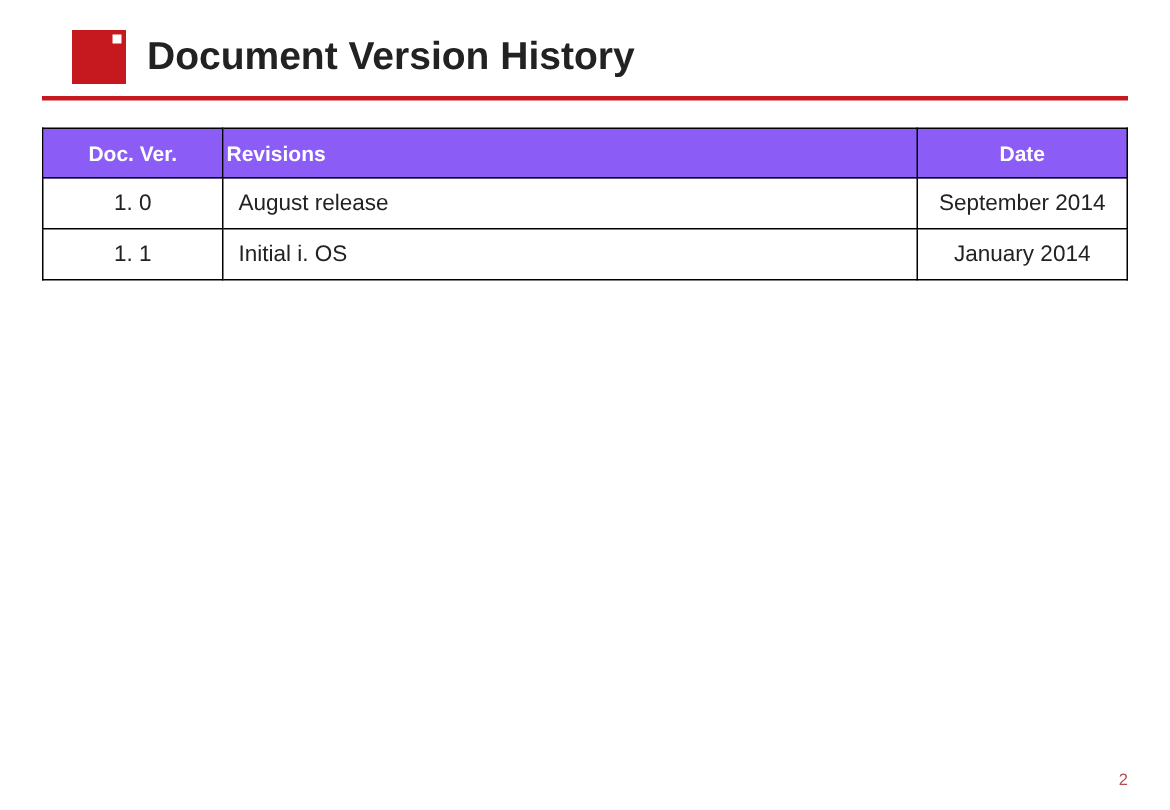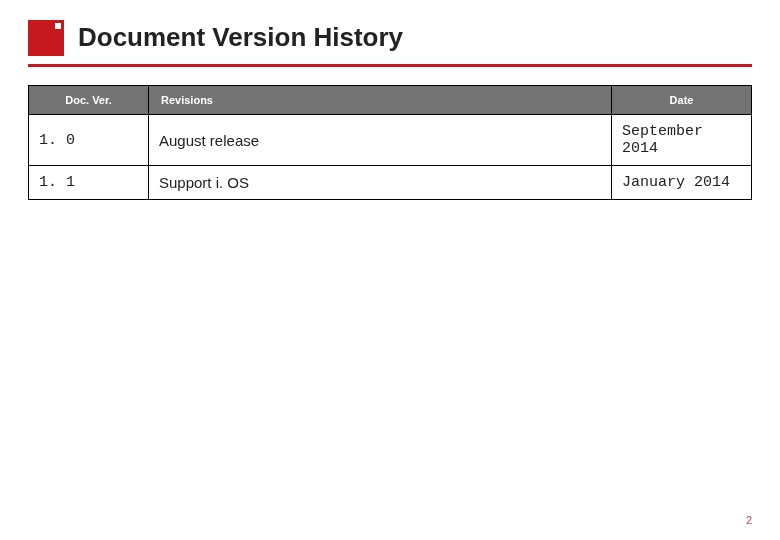--- a/index.html
+++ b/index.html
@@ -1,19 +1,19 @@
 <!DOCTYPE html>
 <html><head>
   <meta charset="utf-8">
   <style>
     * { box-sizing: border-box; margin: 0; padding: 0; }
     html, body { width: 780px; height: 540px; background: #fff; font-family: Verdana, Arial, sans-serif; }
     .slide { width: 780px; height: 540px; position: relative; padding: 18px 28px 0 28px; }
 
-    .header { display: flex; align-items: flex-start; justify-content: space-between; }
+    .header { display: flex; align-items: flex-start; justify-content: space-between; margin-left: 20px; }
     .title-wrap { display: flex; align-items: center; gap: 14px; }
     .title-box {
       width: 36px; height: 36px;
       background: #c6191f;
       position: relative;
       margin-top: 2px;
     }
     .title-box::after {
       content: "";
       position: absolute;
@@ -26,36 +26,36 @@
     .brand { text-align: right; padding-top: 2px; }
     .brand-name { color: #c6191f; font-size: 26px; font-weight: 900; letter-spacing: 1px; font-family: Arial, sans-serif; }
     .brand-tag { color: #c6191f; font-size: 11px; margin-top: -2px; font-family: Arial, sans-serif; }
 
     .divider { border: none; border-top: 3px solid #c6191f; margin: 8px 0 18px 0; }
 
     table.version { width: 100%; border-collapse: collapse; table-layout: fixed; }
     table.version col.c1 { width: 120px; }
     table.version col.c3 { width: 140px; }
     table.version th {
-      background: #737373;
+      background: #8b5cf6;
       color: #fff;
       font-weight: 700;
-      font-size: 11px;
-      padding: 8px 12px;
+      font-size: 14px;
+      padding: 8px 2px;
       border: 1px solid #000;
       text-align: left;
     }
     table.version th.center { text-align: center; }
     table.version td {
       border: 1px solid #000;
       padding: 8px 10px;
       font-size: 15px;
       color: #222;
     }
-    table.version td.center { text-align: left; font-family: Liberation Mono, monospace; }
+    table.version td.center { text-align: center; }
 
     .page-num { position: absolute; right: 28px; bottom: 14px; font-size: 11px; color: #b84b4f; }
   </style>
 </head>
 <body>
 
 <div class="slide">
 
   <div class="header">
     <div class="title-wrap">
@@ -80,20 +80,20 @@
       </tr>
     </thead>
     <tbody>
       <tr>
         <td class="center">1. 0</td>
         <td>August release</td>
         <td class="center">September 2014</td>
       </tr>
       <tr>
         <td class="center">1. 1</td>
-        <td>Support i. OS</td>
+        <td>Initial i. OS</td>
         <td class="center">January 2014</td>
       </tr>
     </tbody>
   </table>
 
   <div class="page-num">2</div>
 </div>
 
 </body></html>

